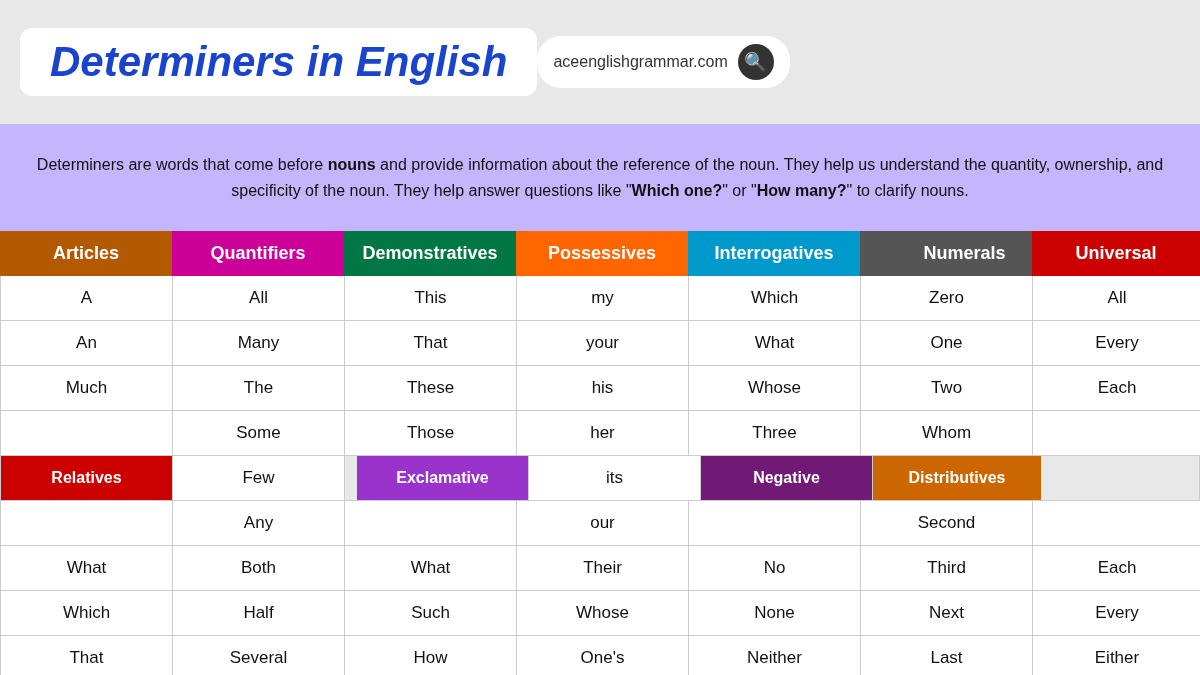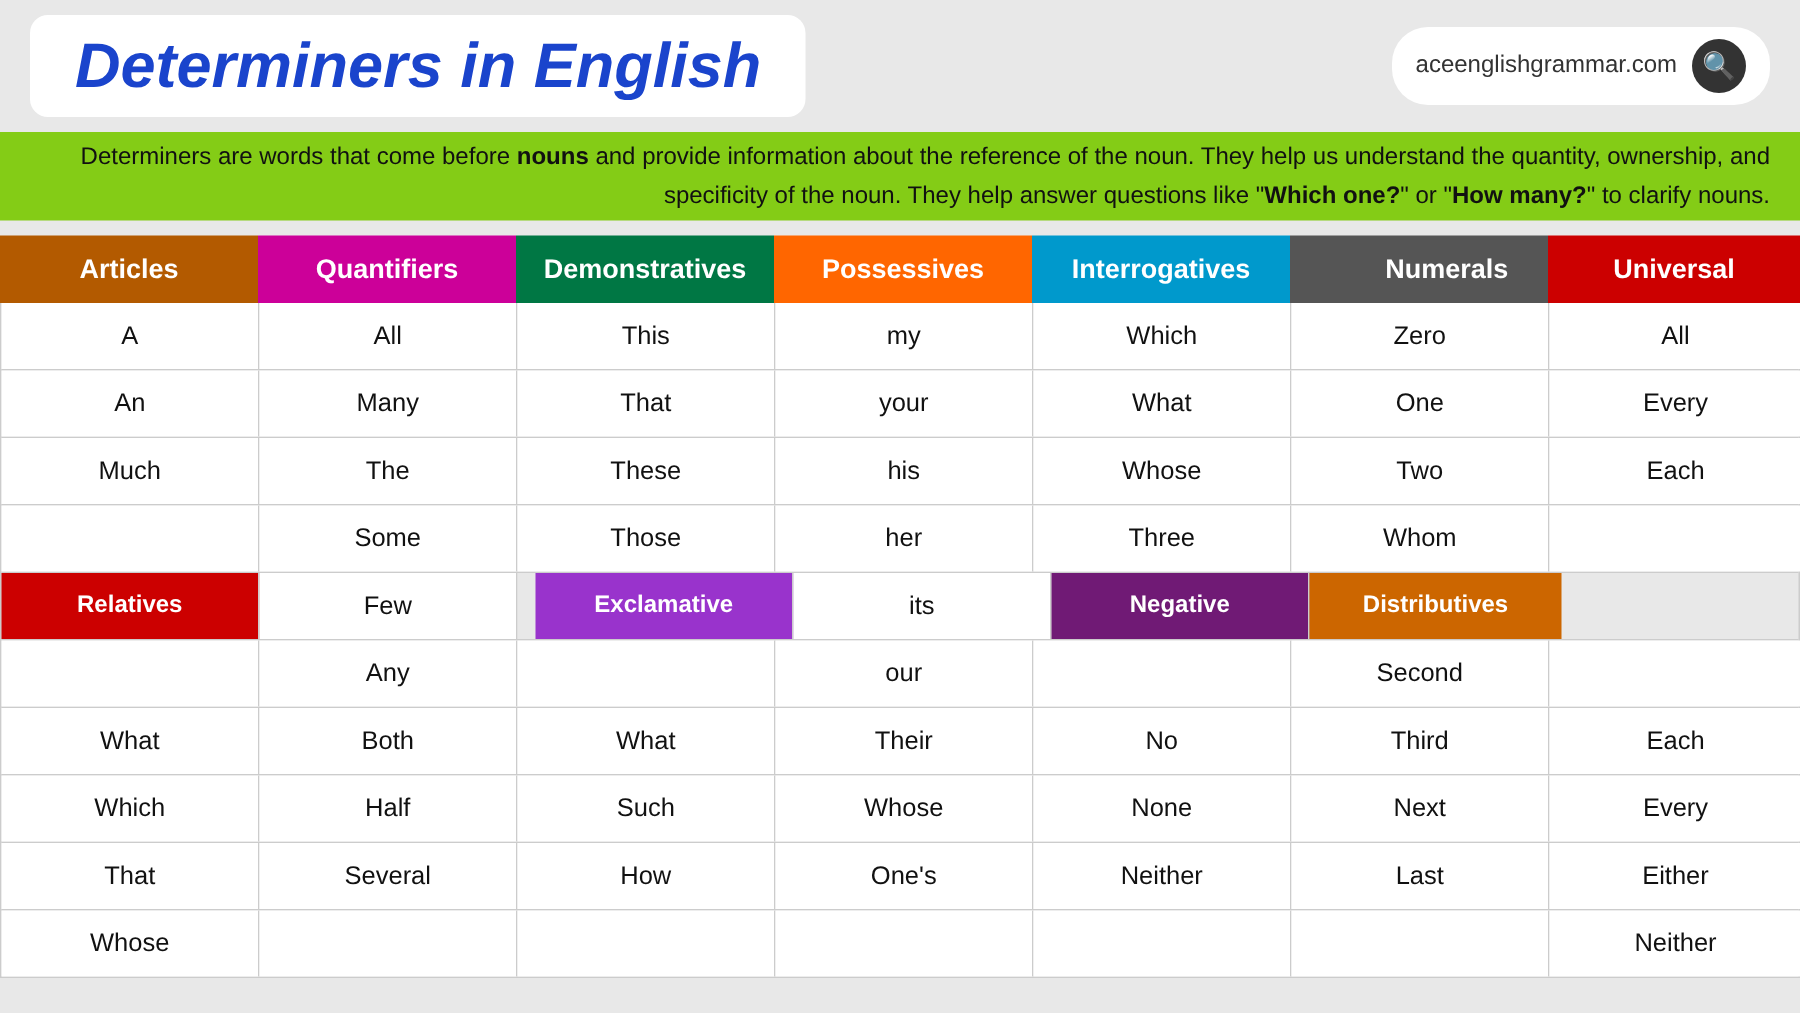--- a/index.html
+++ b/index.html
@@ -8,22 +8,22 @@
       background: #e8e8e8;
       width: 1200px;
       min-height: 675px;
     }
 
     
     .header {
       background: #e8e8e8;
       display: flex;
       align-items: center;
-      justify-content: space-between;
-      padding: 10px 20px;
+      justify-content: flex-start;
+      padding: 28px 20px;
     }
     .title-box {
       background: white;
       border-radius: 12px;
       padding: 10px 30px;
     }
     .title-box h1 {
       font-size: 42px;
       font-weight: 900;
       font-style: italic;
@@ -50,44 +50,43 @@
       display: flex;
       align-items: center;
       justify-content: center;
       cursor: pointer;
       color: white;
       font-size: 18px;
     }
 
     
     .description {
-      background: #84cc16;
-      padding: 4px 20px;
+      background: #c4b5fd;
+      padding: 28px 20px;
       font-size: 16px;
       line-height: 1.6;
-      text-align: right;
+      text-align: center;
       color: #111;
     }
     .description strong {
       font-weight: 900;
     }
 
     
     .col-headers {
       display: grid;
       grid-template-columns: 172px 172px 172px 172px 172px 172px 168px;
       width: 100%;
     }
     .col-header {
       padding: 12px 8px;
       text-align: center;
       font-size: 18px;
       font-weight: 700;
       color: white;
-      margin-top: 10px;
     }
     .col-header.articles { background: #b35a00; }
     .col-header.quantifiers { background: #cc0099; }
     .col-header.demonstratives { background: #007744; }
     .col-header.possessives { background: #ff6600; }
     .col-header.interrogatives { background: #0099cc; }
     .col-header.numerals { background: #555555; padding-left: 45px; }
     .col-header.universal { background: #cc0000; }
 
     

